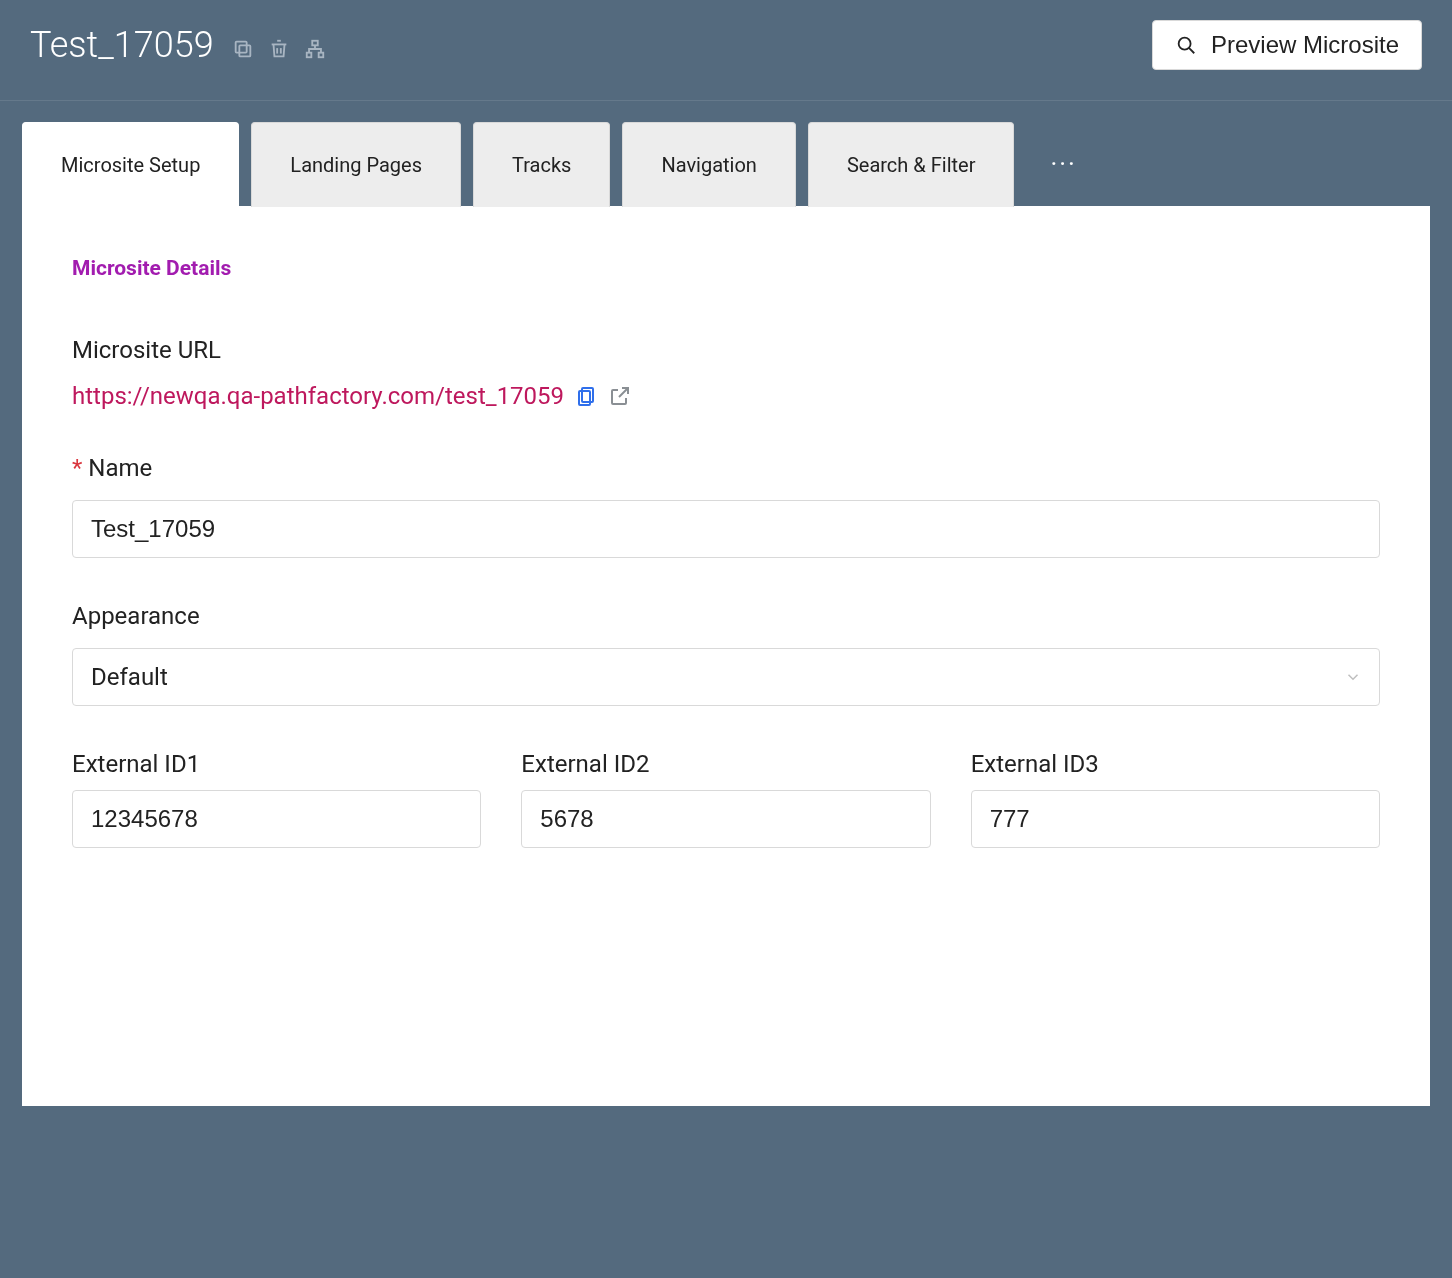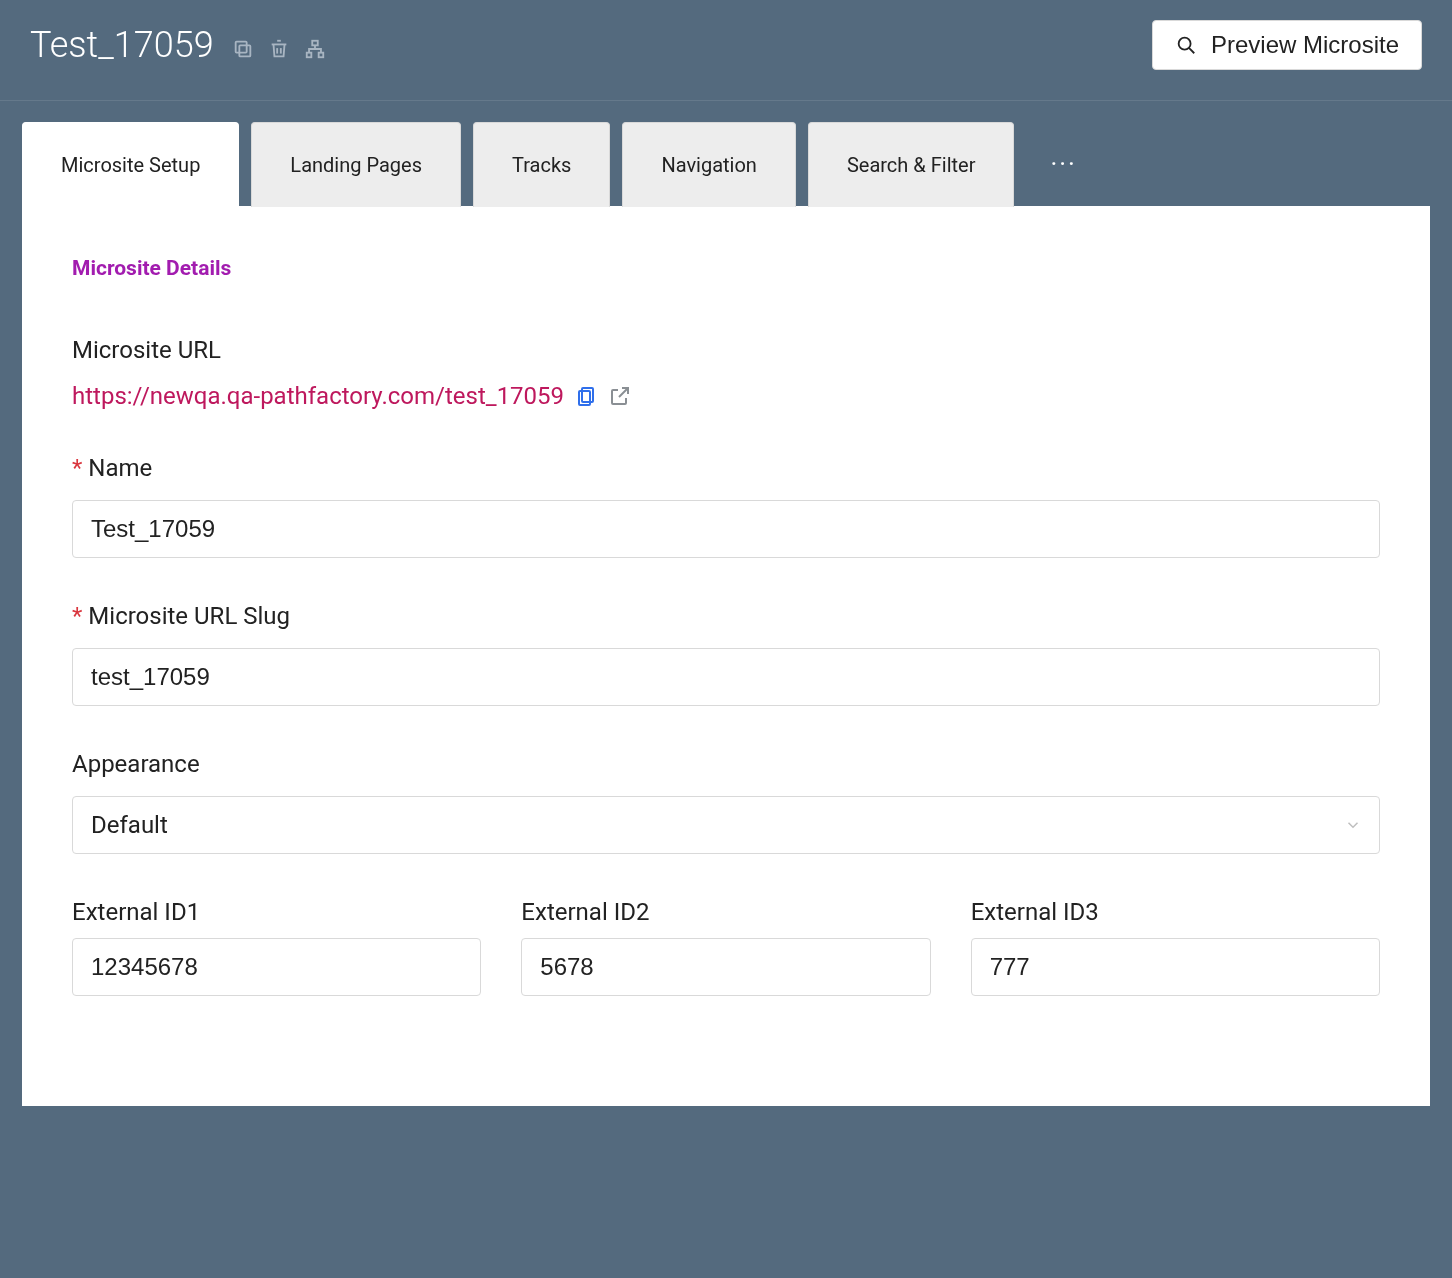--- a/index.html
+++ b/index.html
@@ -227,24 +227,20 @@
           </svg>
       </span>
     </div>
   </div>
 
   <div class="field-group">
     <label class="field-label"><span class="required-star">*</span><span>Name</span></label>
     <input type="text" class="text-input" value="Test_17059" style="">
   </div>
 
-  <div class="field-group">
-    <label class="field-label"><span class="required-star">*</span><span>Microsite URL Slug</span></label>
-    <input type="text" class="text-input" value="test_17059" style="">
-  </div>
 
   <div class="field-group">
     <label class="field-label">Appearance</label>
     <div class="select-wrapper">
       <div class="select-input"><span>Default</span></div>
       <svg class="chevron" viewBox="0 0 24 24" fill="none" stroke="currentColor" stroke-width="2">
           <polyline points="6 9 12 15 18 9"></polyline>
         </svg>
     </div>
   </div>

